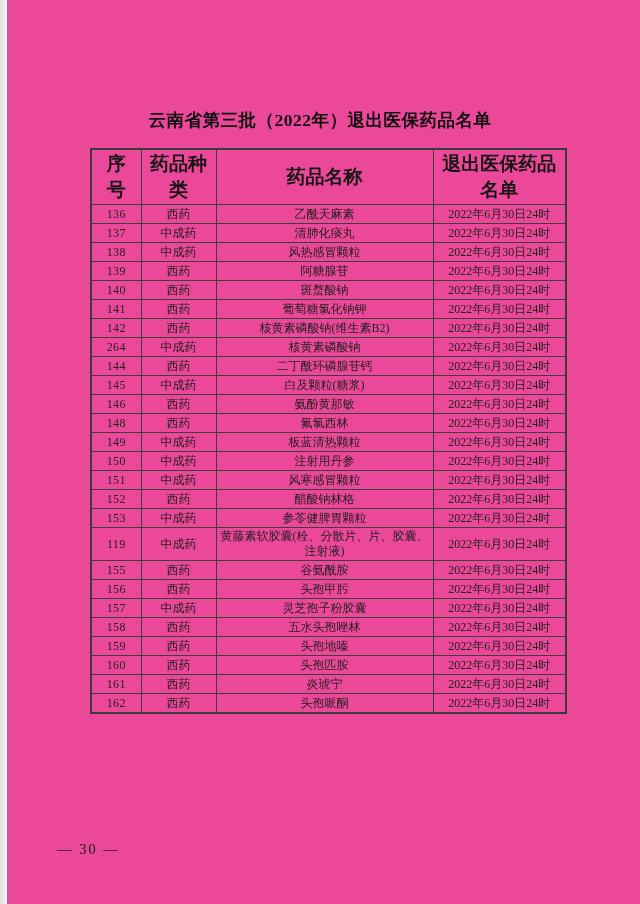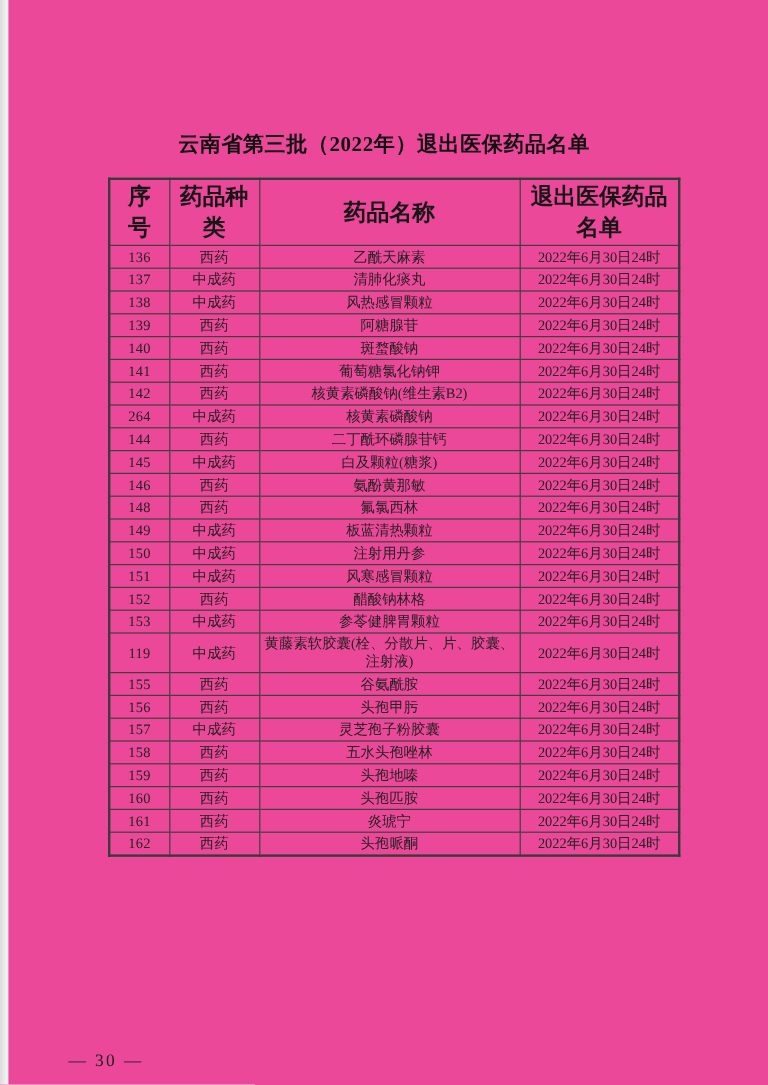--- a/index.html
+++ b/index.html
@@ -73,21 +73,20 @@
     white-space: nowrap;
     margin-left: 44px;
   }
   .page-number {
     position: absolute;
     left: 57px;
     top: 841px;
     font-size: 14.5px;
     letter-spacing: 2px;
     color: #1c1c1c;
-    margin-top: 35px;
   }
 </style>
 </head>
 <body>
 
 <div class="page">
   <div class="scan-edge"></div>
 
   <div class="doc-title">云南省第三批（2022年）退出医保药品名单</div>
 

